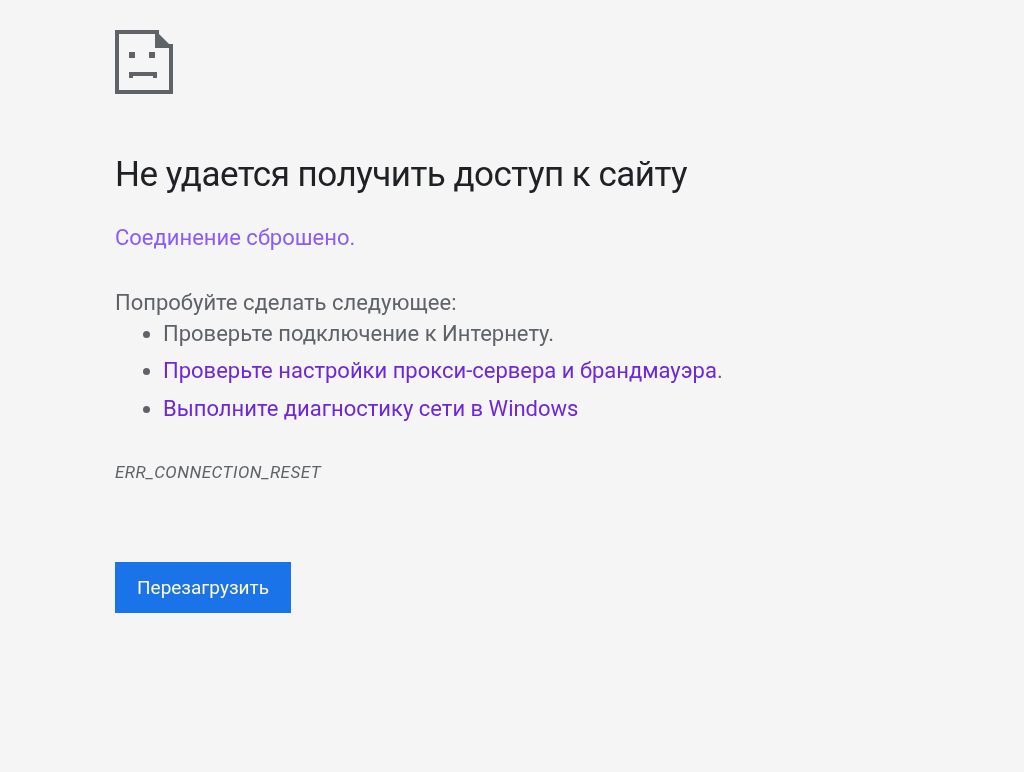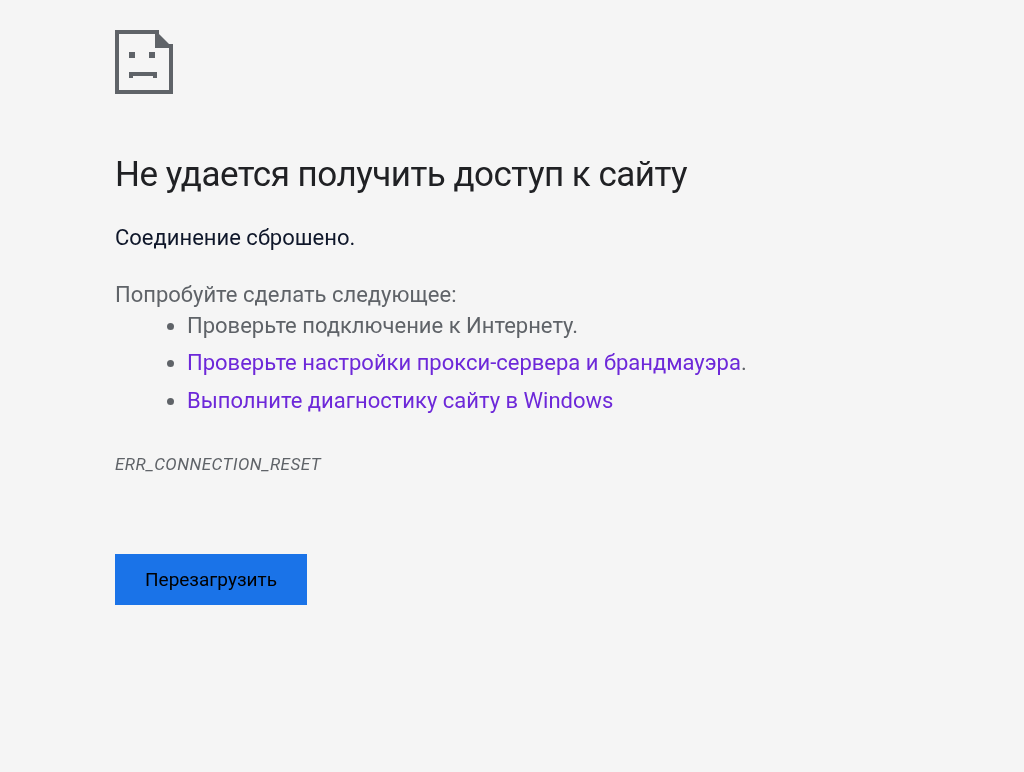--- a/index.html
+++ b/index.html
@@ -25,33 +25,33 @@
     .main-heading {
       font-size: 35px;
       font-weight: 400;
       color: #202124;
       margin-bottom: 30px;
       letter-spacing: -0.5px;
       margin-top: 30px;
     }
     .sub-message {
       font-size: 22px;
-      color: #0f172a;
-      margin-bottom: 32px;
+      color: #8b5cf6;
+      margin-bottom: 40px;
       font-weight: 400;
     }
     .suggestions-intro {
       font-size: 22px;
       color: #5f6368;
       margin-bottom: 0;
       font-weight: 400;
     }
     .suggestions-list {
       list-style: disc;
-      margin-left: 72px;
+      margin-left: 48px;
       margin-bottom: 35px;
     }
     .suggestions-list li {
       font-size: 22px;
       color: #5f6368;
       line-height: 1.7;
       font-weight: 400;
     }
     .link-item {
       color: #6d28d9;
@@ -62,23 +62,23 @@
     }
     .error-code {
       font-size: 17px;
       color: #5f6368;
       margin-bottom: 80px;
       letter-spacing: 0.5px;
       font-style: italic;
     }
     .reload-button {
       background-color: #1a73e8;
-      color: #000000;
+      color: #fef9c3;
       border: none;
-      padding: 14px 30px;
+      padding: 14px 22px;
       font-size: 19px;
       cursor: pointer;
       font-family: inherit;
       font-weight: 400;
     }
   </style>
 </head>
 <body>
 
 
@@ -101,21 +101,21 @@
 <p class="sub-message">Соединение сброшено.</p>
 
 <p class="suggestions-intro">Попробуйте сделать следующее:</p>
 
 <ul class="suggestions-list">
   <li>Проверьте подключение к Интернету.</li>
   <li>
     <span class="link-item">Проверьте настройки прокси-сервера и брандмауэра</span><span class="link-item-punct">.</span>
   </li>
   <li>
-    <span class="link-item">Выполните диагностику сайту в Windows</span>
+    <span class="link-item">Выполните диагностику сети в Windows</span>
   </li>
 </ul>
 
 <p class="error-code">ERR_CONNECTION_RESET</p>
 
 <button class="reload-button">Перезагрузить</button>
 
 
 
 

